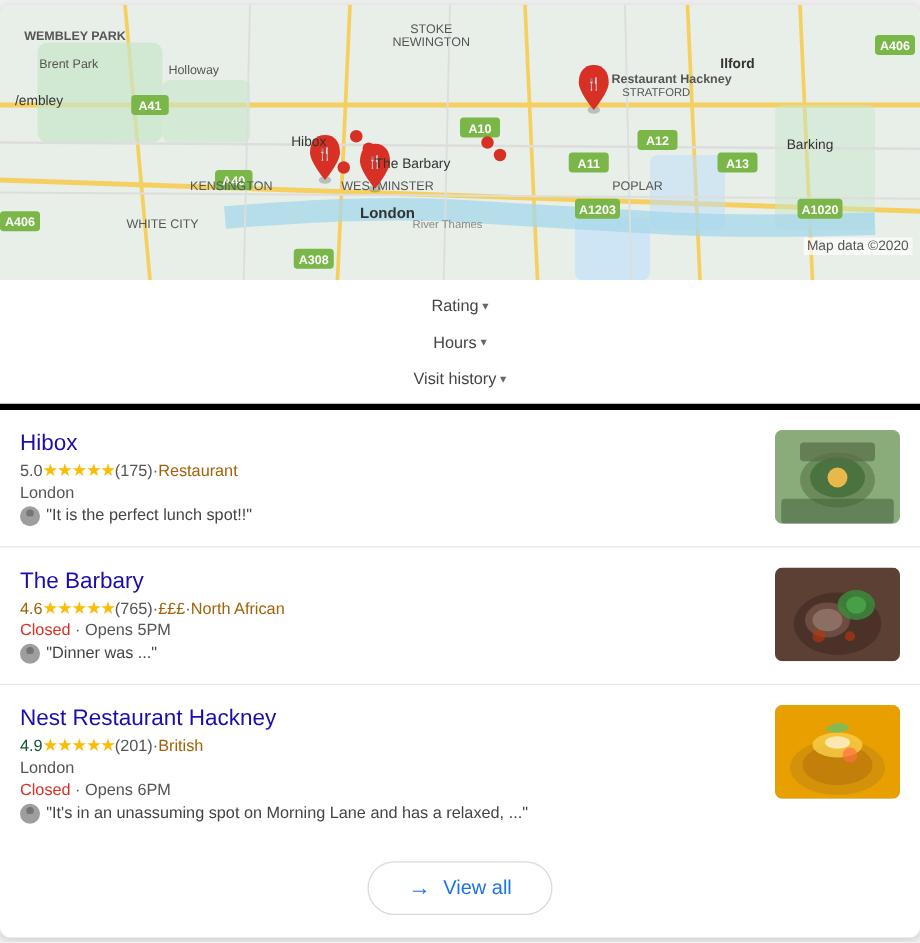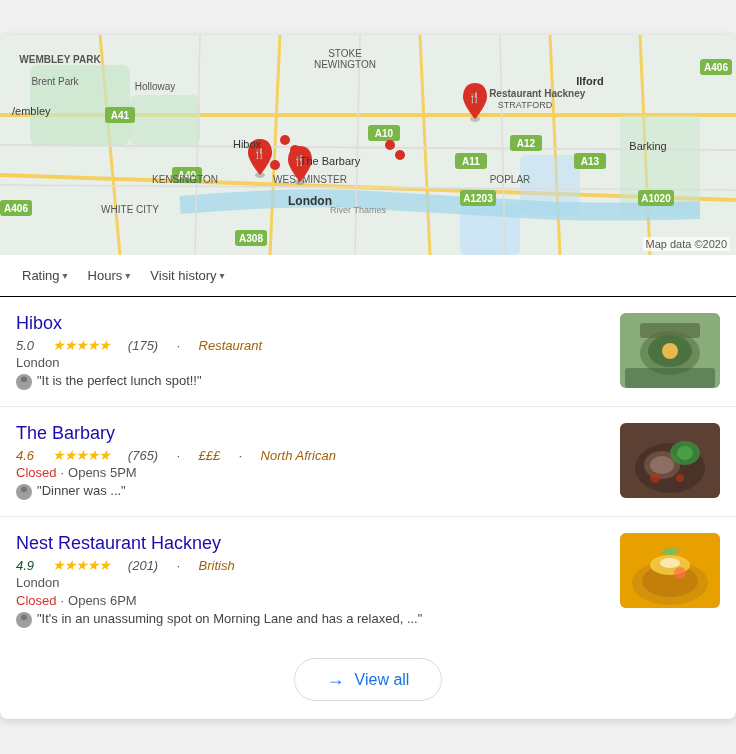--- a/index.html
+++ b/index.html
@@ -26,34 +26,36 @@
       background: #e8f0e8;
       position: relative;
       overflow: hidden;
     }
     .map-svg {
       width: 100%;
       height: 100%;
     }
     .map-credit {
       position: absolute;
-      bottom: 4px;
+      bottom: 20px;
       right: 6px;
       font-size: 11px;
       color: #555;
       background: rgba(255,255,255,0.7);
       padding: 1px 3px;
     }
 
     
     .filter-bar {
       display: flex;
+      align-items: center;
       padding: 10px 16px;
-      border-bottom: 1px solid #000000;
+      border-bottom: 5px solid #000000;
       gap: 8px;
+      flex-direction: column;
     }
     .filter-btn {
       display: flex;
       align-items: center;
       gap: 3px;
       font-size: 13px;
       color: #444;
       background: none;
       border: none;
       cursor: pointer;
@@ -75,25 +77,24 @@
     .restaurant-info { flex: 1; }
     .restaurant-name {
       font-size: 18px;
       font-weight: normal;
       color: #1a0dab;
       margin-bottom: 3px;
     }
     .stars-row {
       display: flex;
       align-items: center;
-      gap: 18px;
+      gap: 0;
       margin-bottom: 2px;
       font-size: 13px;
       color: #555;
-      font-style: italic;
     }
     .stars { color: #fbbc04; font-size: 14px; letter-spacing: -1px; }
     .rating-count { color: #555; }
     .price-type { color: #a16207; }
     .location-row {
       font-size: 13px;
       color: #555;
       margin-bottom: 3px;
     }
     .status-row {

